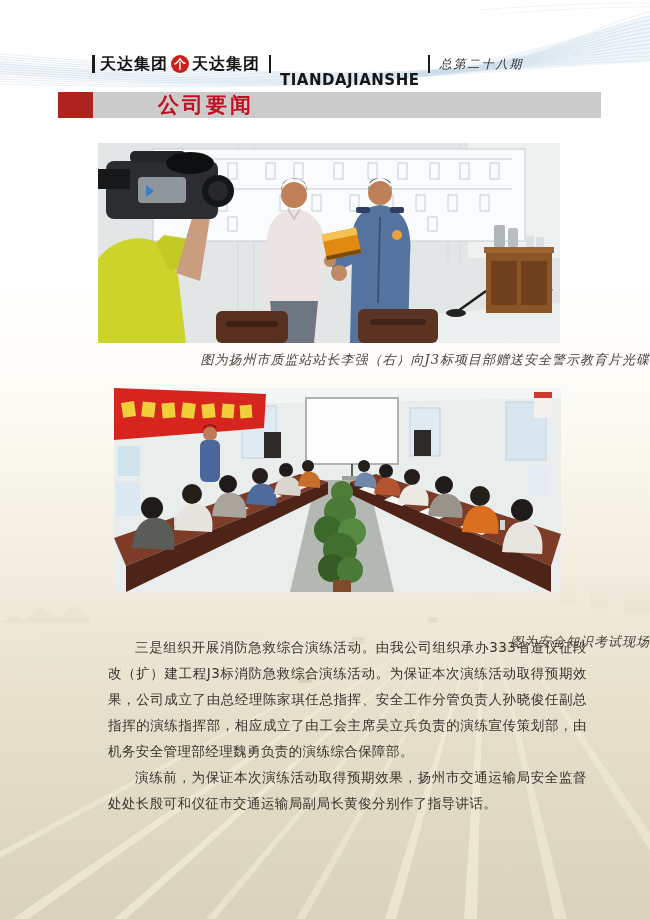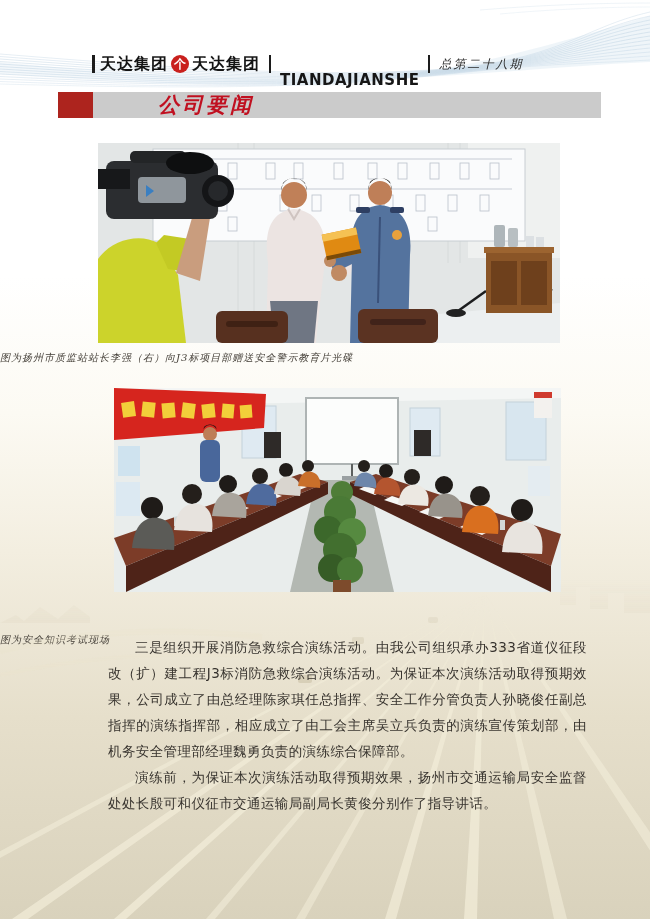--- a/index.html
+++ b/index.html
@@ -25,29 +25,29 @@
     color:#ffffff; font-size:12px; font-weight:bold; line-height:18px;
   }
   .mh-en { font-size:15px; font-weight:bold; color:#161616; letter-spacing:0.5px;margin-top:32px; }
   .mh-issue { font-family:"DejaVu Serif","Liberation Serif",serif; font-style:italic; font-size:12px; color:#2a2a2a; letter-spacing:2px; }
   
   .accent-block { position:absolute; left:58px; top:92px; width:35px; height:26px; background:#ad241e; }
   .section-bar { position:absolute; left:93px; top:92px; width:508px; height:26px; background:#cbcbcb; }
   .section-title {
     position:absolute; left:114px; top:92px; height:26px; line-height:26px;
     font-family:"DejaVu Serif","Liberation Serif",serif; font-weight:bold;
-    font-size:21px; color:#c01020; letter-spacing:3px;font-style:italic;
+    font-size:21px; color:#c01020; letter-spacing:3px;
   }
   
   .photo1 { position:absolute; left:98px; top:143px; width:462px; height:200px; }
   .photo2 { position:absolute; left:114px; top:388px; width:447px; height:204px; }
   .caption {
-    position:absolute; left:0; width:650px; text-align:left;
+    position:absolute; left:0; width:650px; text-align:right;
     font-family:"DejaVu Serif","Liberation Serif",serif; font-style:italic;
-    font-size:10px; color:#46413a; letter-spacing:1px;
+    font-size:13px; color:#46413a; letter-spacing:1px;
   }
   .caption1 { top:351px; }
   .caption2 { top:633px; }
   
   .article { position:absolute; left:64px; top:634px; width:523px; z-index:2; }
   .article p {
     text-indent:2em; font-size:13.5px; line-height:26px;
     color:#37332e; letter-spacing:0.4px; text-align:justify;
   }
   

